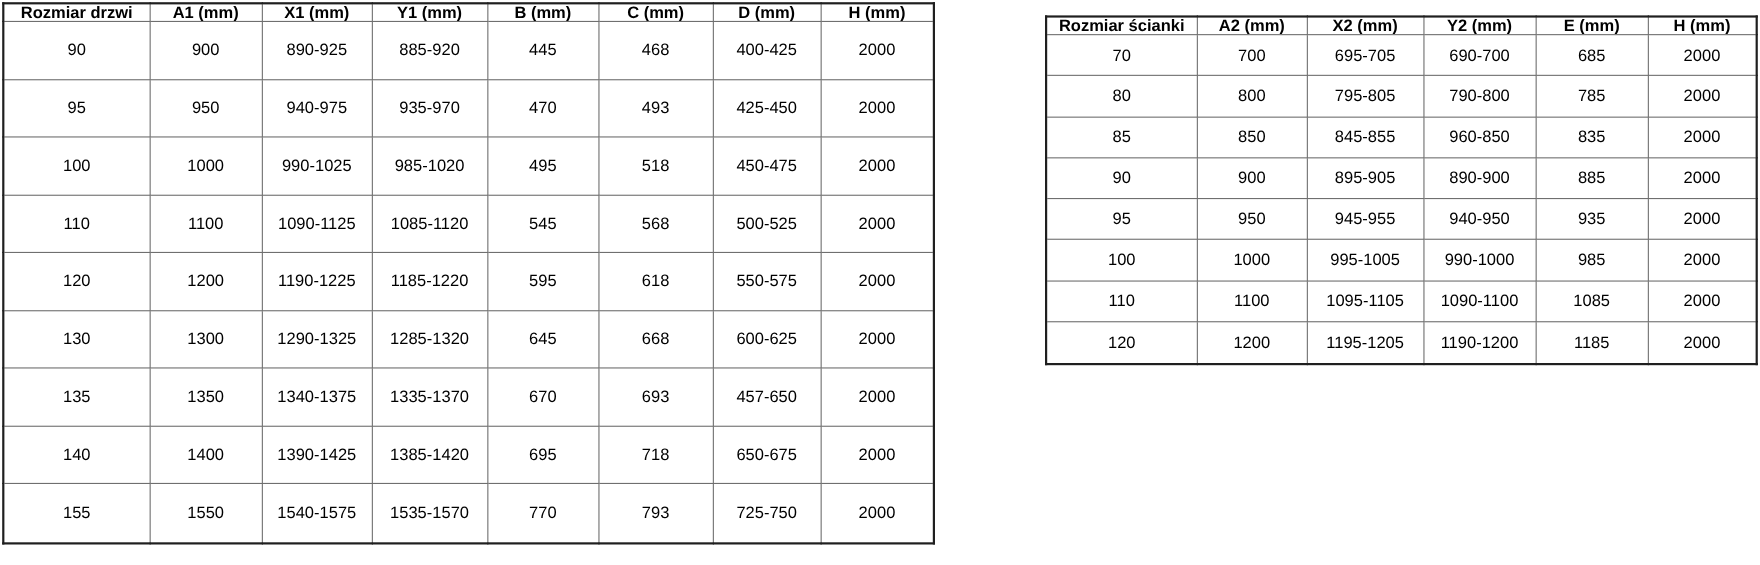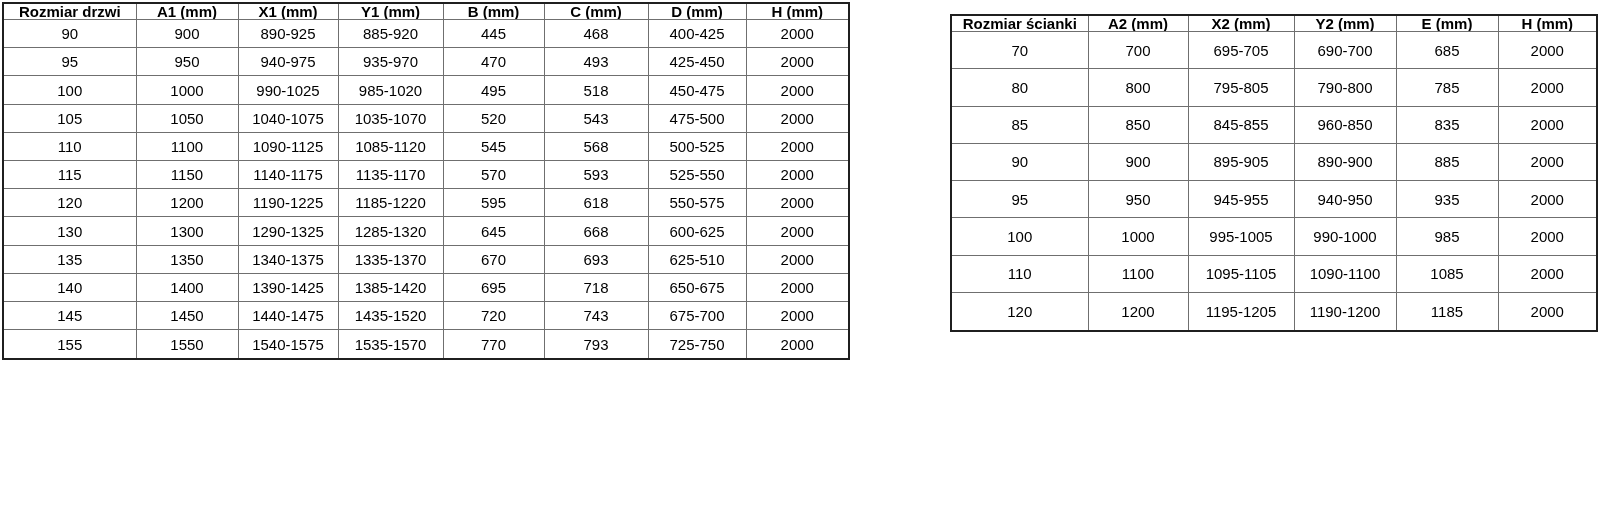--- a/index.html
+++ b/index.html
@@ -33,21 +33,21 @@
     white-space: nowrap;
     overflow: hidden;
   }
   table.spec-table th {
     font-weight: bold;
   }
   #doors-table {
     left: 2px;
     top: 2px;
     width: 846px;
-    height: 358px;
+    height: 493px;
     padding-left: 37px;
   }
   #walls-table {
     left: 950px;
     top: 14px;
     width: 646px;
     height: 318px;
   }
 </style>
 </head>
@@ -103,50 +103,30 @@
           <td>100</td>
           <td>1000</td>
           <td>990-1025</td>
           <td>985-1020</td>
           <td>495</td>
           <td>518</td>
           <td>450-475</td>
           <td>2000</td>
         </tr>
         <tr>
-          <td>105</td>
-          <td>1050</td>
-          <td>1040-1075</td>
-          <td>1035-1070</td>
-          <td>520</td>
-          <td>543</td>
-          <td>475-500</td>
-          <td>2000</td>
-        </tr>
-        <tr>
           <td>110</td>
           <td>1100</td>
           <td>1090-1125</td>
           <td>1085-1120</td>
           <td>545</td>
           <td>568</td>
           <td>500-525</td>
           <td>2000</td>
         </tr>
         <tr>
-          <td>115</td>
-          <td>1150</td>
-          <td>1140-1175</td>
-          <td>1135-1170</td>
-          <td>570</td>
-          <td>593</td>
-          <td>525-550</td>
-          <td>2000</td>
-        </tr>
-        <tr>
           <td>120</td>
           <td>1200</td>
           <td>1190-1225</td>
           <td>1185-1220</td>
           <td>595</td>
           <td>618</td>
           <td>550-575</td>
           <td>2000</td>
         </tr>
         <tr>
@@ -159,41 +139,31 @@
           <td>600-625</td>
           <td>2000</td>
         </tr>
         <tr>
           <td>135</td>
           <td>1350</td>
           <td>1340-1375</td>
           <td>1335-1370</td>
           <td>670</td>
           <td>693</td>
-          <td>625-510</td>
+          <td>457-650</td>
           <td>2000</td>
         </tr>
         <tr>
           <td>140</td>
           <td>1400</td>
           <td>1390-1425</td>
           <td>1385-1420</td>
           <td>695</td>
           <td>718</td>
           <td>650-675</td>
-          <td>2000</td>
-        </tr>
-        <tr>
-          <td>145</td>
-          <td>1450</td>
-          <td>1440-1475</td>
-          <td>1435-1520</td>
-          <td>720</td>
-          <td>743</td>
-          <td>675-700</td>
           <td>2000</td>
         </tr>
         <tr>
           <td>155</td>
           <td>1550</td>
           <td>1540-1575</td>
           <td>1535-1570</td>
           <td>770</td>
           <td>793</td>
           <td>725-750</td>

